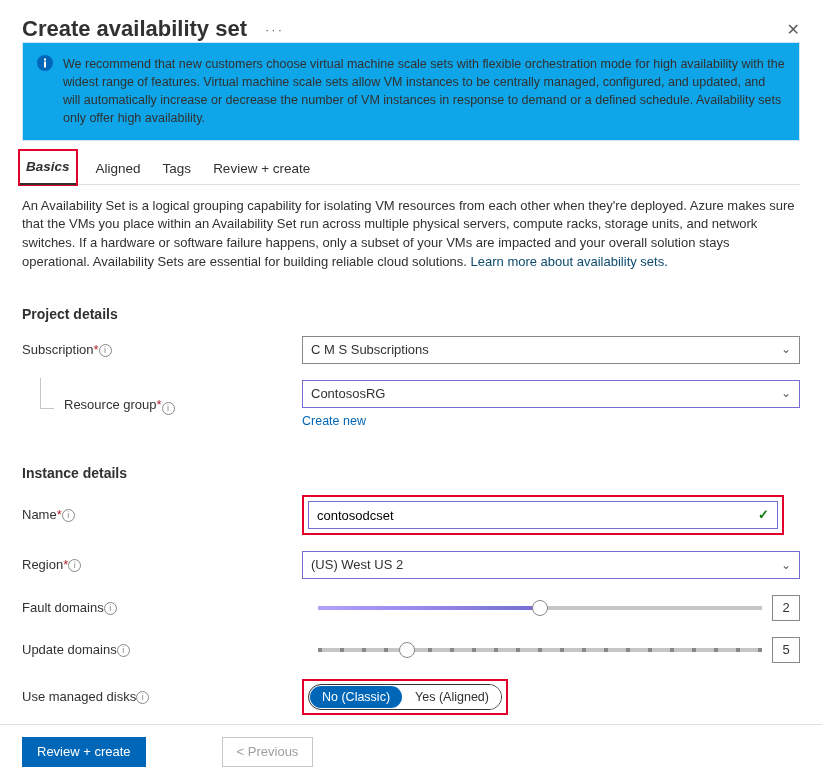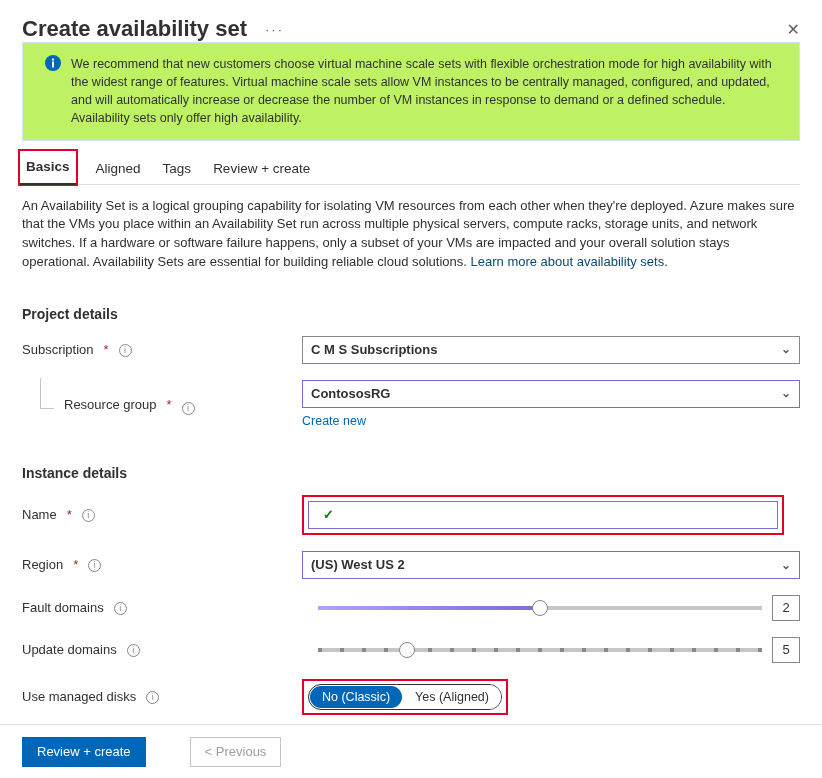--- a/index.html
+++ b/index.html
@@ -11,62 +11,62 @@
     height: 778px;
     background: #fff;
     position: relative;
   }
   .panel { padding: 16px 22px 0 22px; }
   .header { display: flex; align-items: center; margin-bottom: 0; }
   .title { font-size: 22px; font-weight: 600; }
   .ellipsis { margin-left: 18px; color: #605e5c; letter-spacing: 2px; }
   .close { margin-left: auto; font-size: 16px; color: #605e5c; cursor: pointer; }
   .info-banner {
-    background: #bef264;
+    background: #0ea5e9;
     border: 1px solid #d0e3f7;
     display: flex;
-    padding: 12px 22px;
+    padding: 12px 14px;
     font-size: 12.5px;
     line-height: 1.45;
   }
   .info-banner .info-icon {
     width: 16px; height: 16px; flex-shrink: 0; margin-right: 10px;
   }
   .tabs { display: flex; gap: 22px; margin-top: 10px; padding-bottom: 0; border-bottom: 1px solid #e1dfdd; font-size: 13.5px; }
   .tab { padding: 10px 0 8px 0; color: #323130; cursor: pointer; position: relative; }
   .tab.active { font-weight: 600; }
   .tab.active::after {
     content: ""; position: absolute; left: 0; right: 0; bottom: -1px;
     height: 2px; background: #323130;
   }
-  .tab-red { border: 2px solid #e3002d; margin: -2px -4px; padding: 8px 6px 6px 6px; }
+  .tab-red { border: 2px solid #e3002d; margin: -2px -4px; padding: 8px 6px 6px 6px; font-style: italic; }
   .body { padding-top: 12px; font-size: 13px; line-height: 1.45; }
   .body a { color: #0c4a6e; text-decoration: none; }
   .section-title { font-weight: 600; font-size: 14px; margin-top: 32px; margin-bottom: 6px;}
   .form { margin-top: 12px; }
   .row { display: flex; align-items: center; margin-bottom: 16px; }
-  .label-col { width: 280px; display: flex; align-items: center; gap: 10px; font-size: 13px;}
+  .label-col { width: 280px; display: flex; align-items: center; gap: 0; font-size: 13px;}
   .indent { padding-left: 42px; position: relative; align-items: flex-end; }
   .indent::before {
     content:""; position:absolute; left:18px; top:-18px; width:1px; height:30px; background:#c8c6c4;
   }
   .indent::after {
     content:""; position:absolute; left:18px; top:12px; width:14px; height:1px; background:#c8c6c4;
   }
   .req { color: #a4262c; }
   .info-dot {
     display:inline-flex; width:13px; height:13px; border:1px solid #8a8886; border-radius:50%;
     align-items:center; justify-content:center; font-size:9px; color:#8a8886;
   }
   .field-col { flex:1; }
   .select, .text-input {
     width: 100%; height: 28px; border: 1px solid #8a8886; padding: 0 8px;
     font-size: 13px; background: #fff; display: flex; align-items: center;
   }
-  .select { justify-content: space-between; cursor: pointer; font-weight: bold; }
+  .select { justify-content: space-between; cursor: pointer; }
   .select.purple { border-color: #756ed2; }
   .chev { font-size: 12px; color: #605e5c; }
   .text-input.valid { border-color: #756ed2; }
   .text-input input { border:none; outline:none; flex:1; font-size:13px; }
   .check { color: #107c10; font-weight: bold; margin-left:6px; }
   .link-small { color:#0067b8; font-size:12.5px; margin-top:4px; display:inline-block; cursor:pointer; }
   .slider-wrap { flex:1; display:flex; align-items:center; gap:10px; }
   .slider-track {
     flex:1; height:4px; background:#c8c6c4; position:relative;
   }
@@ -85,21 +85,21 @@
   .toggle-btn.sel { background:#0067b8; color:#fff; border-radius:12px; margin:1px;}
   .red-frame { display:inline-block; border:2px solid #e3002d; padding:3px 4px; }
   .footer {
     position:absolute; left:0; right:0; bottom:0; height:54px;
     border-top:1px solid #e1dfdd; background:#fff;
     display:flex; align-items:center; padding:0 22px; gap:44px;
   }
   .btn { height:30px; padding:0 14px; font-size:13px; border:1px solid #8a8886; background:#fff; cursor:pointer;}
   .btn.primary { background:#0067b8; color:#fff; border-color:#0067b8; }
   .btn.disabled { color:#a19f9d; border-color:#c8c6c4; cursor:default;}
-  .btn-group { display:flex; gap:20px;}
+  .btn-group { display:flex; gap:20px;margin-left:32px;}
 </style>
 </head>
 <body>
 
 <div class="panel">
 
   <div class="header">
     <div class="title">Create availability set</div>
     <div class="ellipsis">···</div>
     <div class="close">✕</div>
@@ -165,20 +165,21 @@
     <div class="form">
       <div class="row">
         <div class="label-col">
           <span>Name</span>
           <span class="req">*</span>
           <span class="info-dot">i</span>
         </div>
         <div class="field-col">
           <div class="red-frame" style="padding:4px;">
             <div class="text-input valid" style="width:470px;">
+              <input value="contosodcset" style="">
               <span class="check">✓</span>
             </div>
           </div>
         </div>
       </div>
 
       <div class="row">
         <div class="label-col">
           <span>Region</span>
           <span class="req">*</span>

